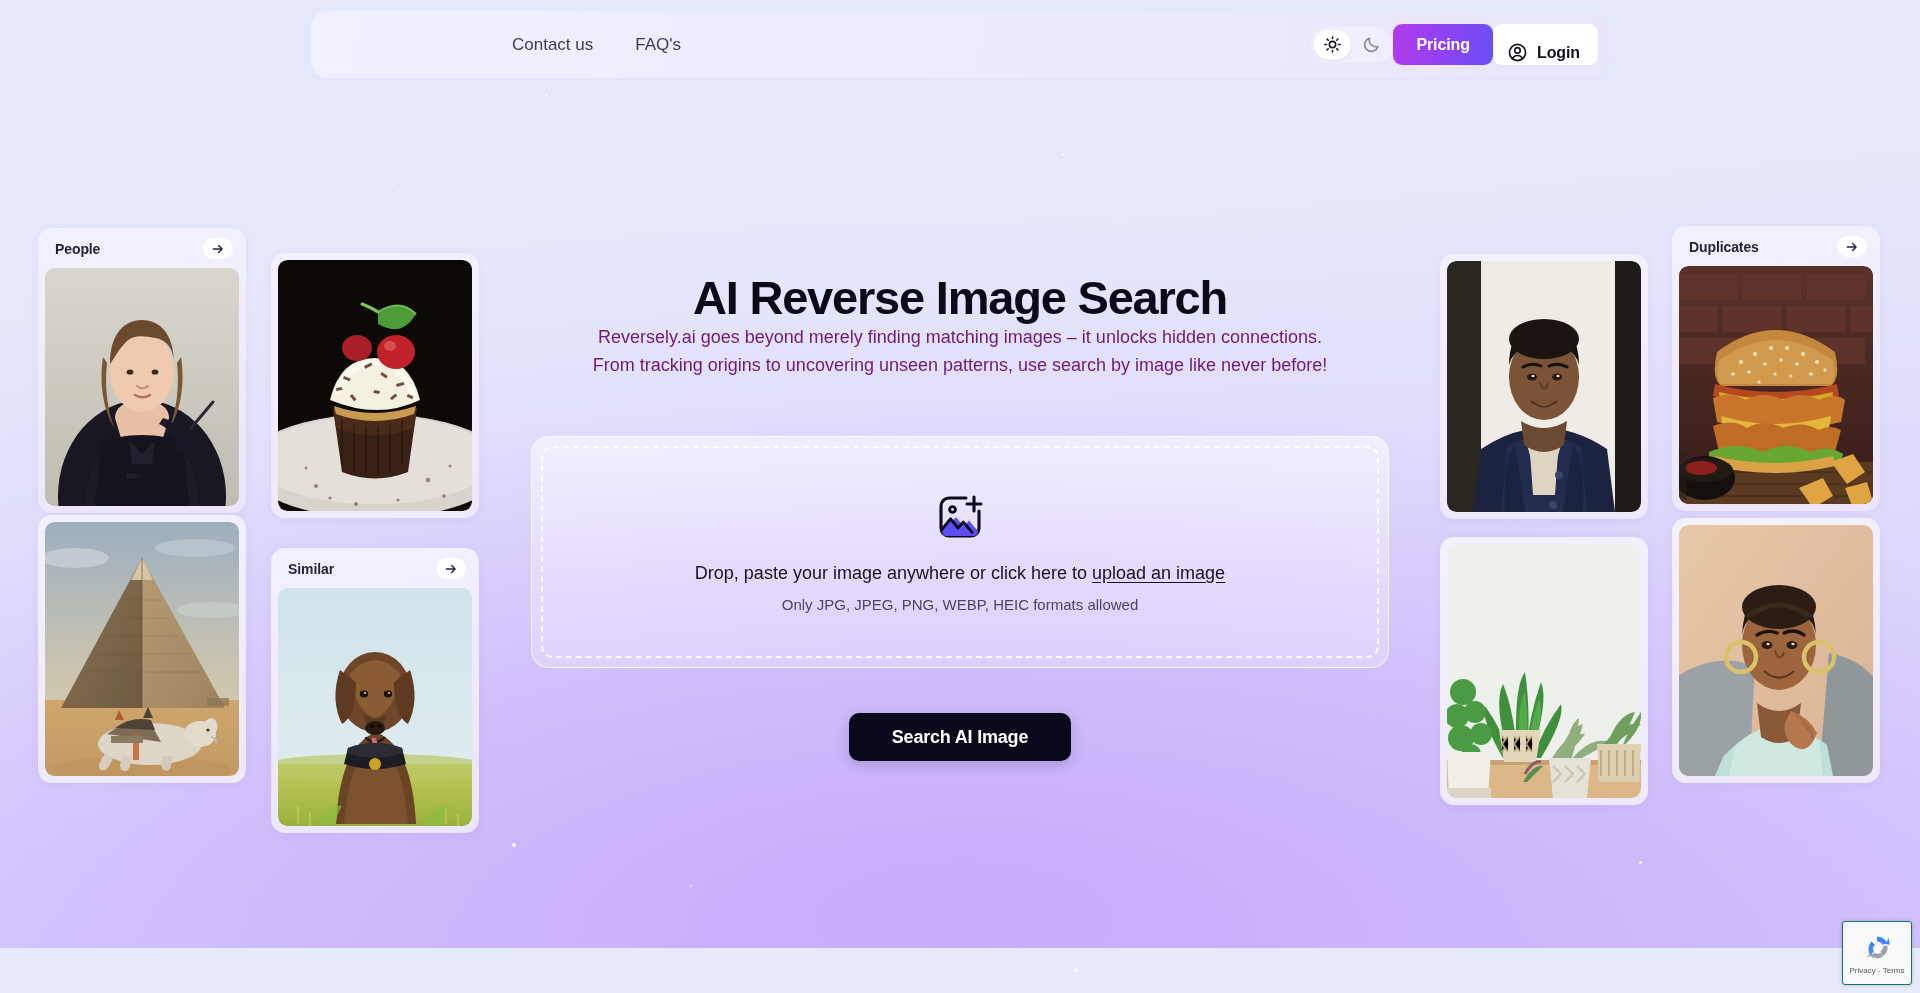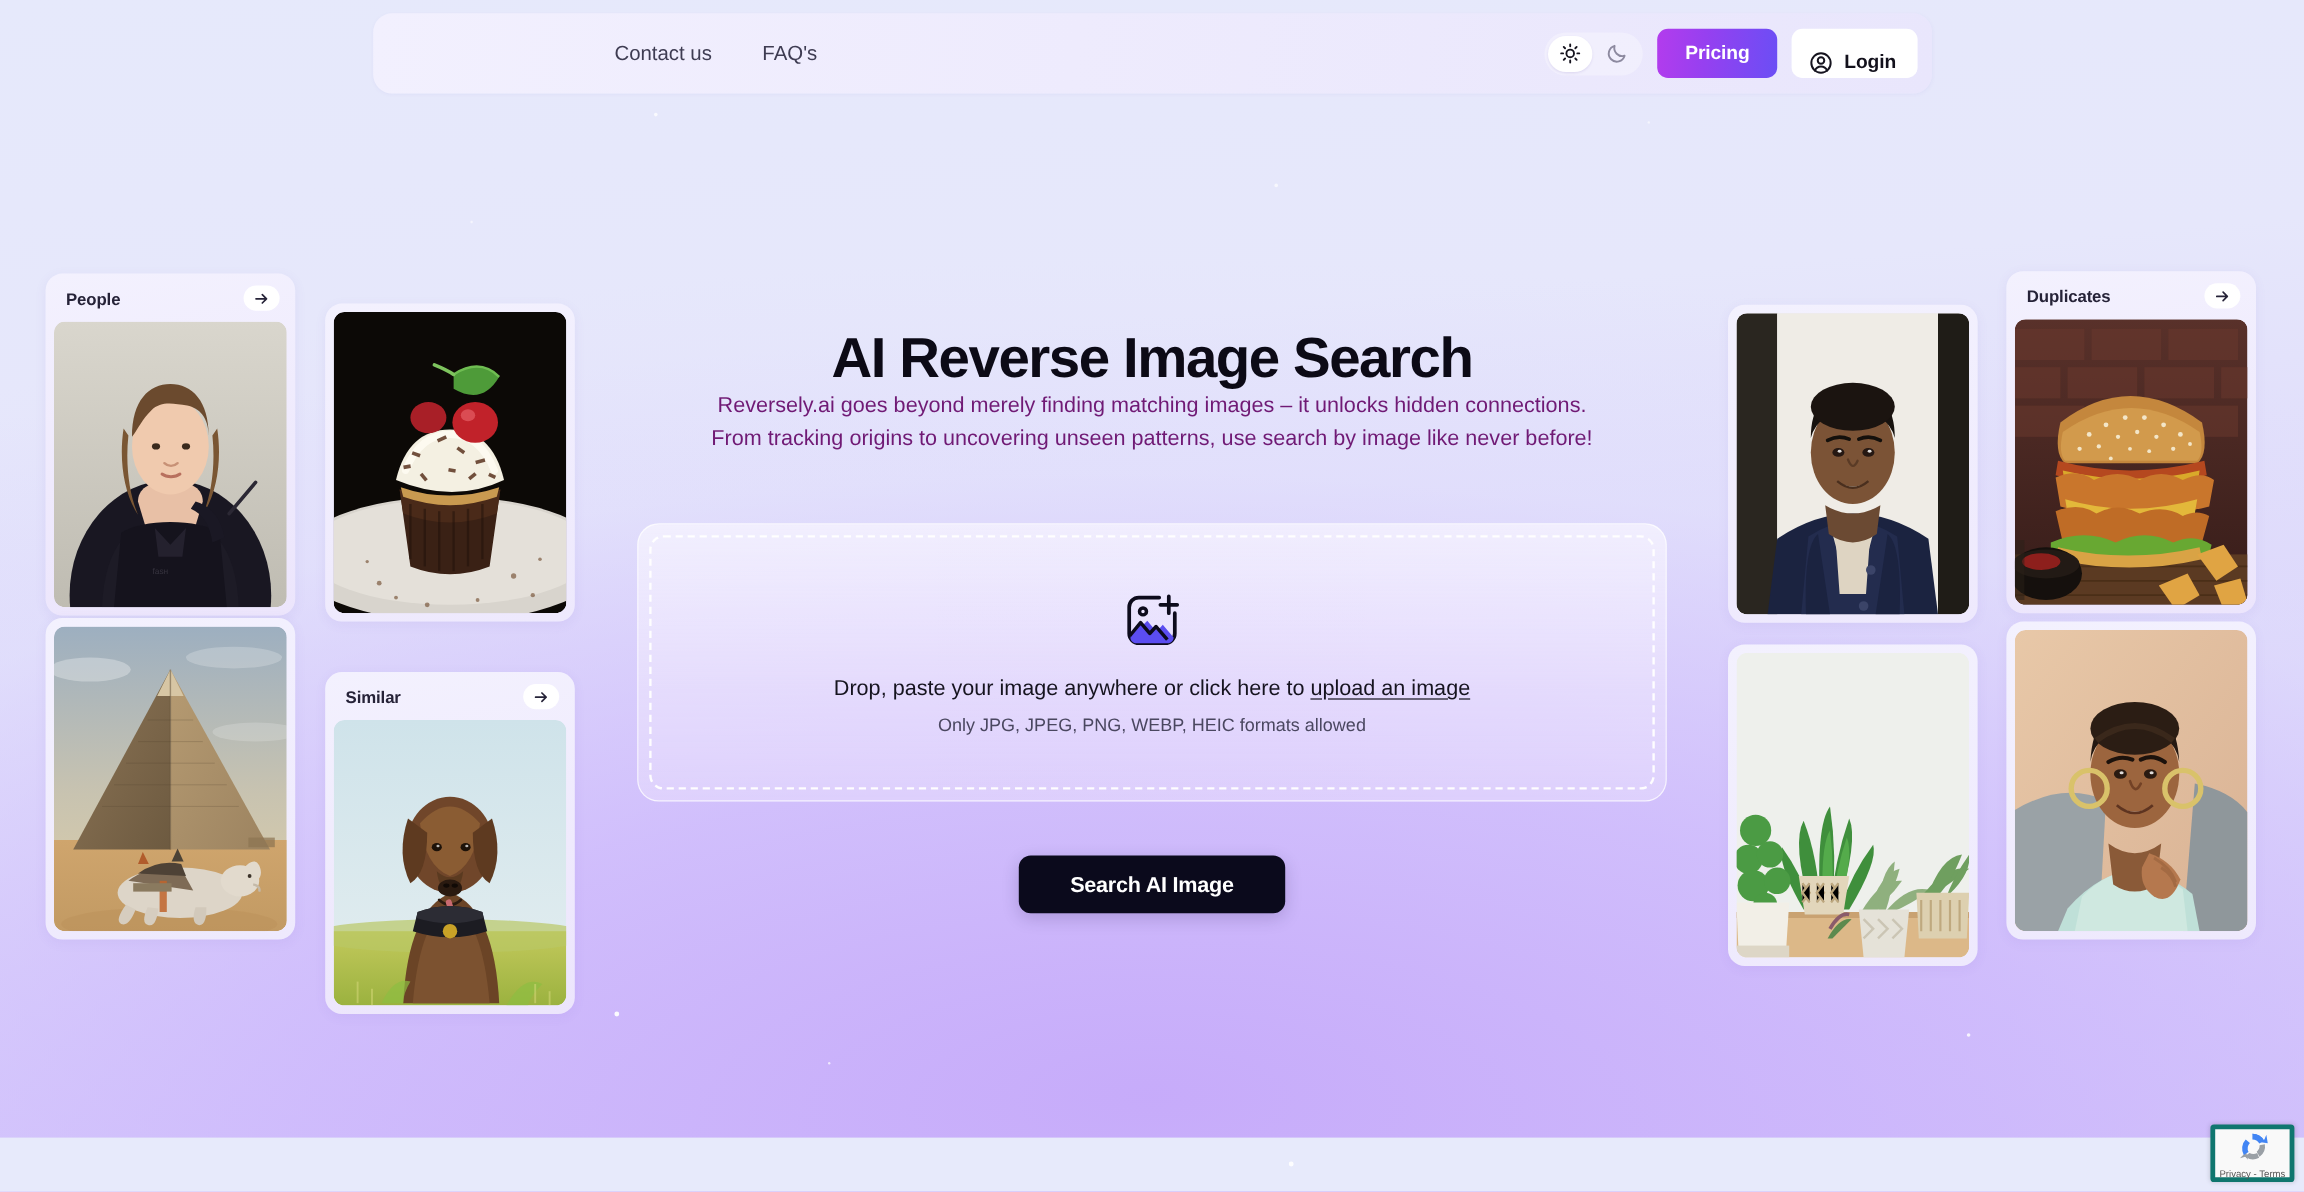--- a/index.html
+++ b/index.html
@@ -85,21 +85,21 @@
     color: #3e3c52;
     text-decoration: none;
     white-space: nowrap;
     cursor: pointer;
   }
 
   .header-right {
     margin-left: auto;
     display: flex;
     align-items: center;
-    gap: 12px;
+    gap: 0;
     margin-right: 12px;
   }
 
   .theme-toggle {
     width: 82px; height: 36px;
     border-radius: 18px;
     background: rgba(255,255,255,0.30);
     display: flex;
     align-items: center;
     padding: 3px;
@@ -275,23 +275,23 @@
     overflow: hidden;
     display: block;
   }
 
   
   .recaptcha {
     position: absolute;
     right: 8px;
     bottom: 8px;
     width: 70px;
-    height: 48px;
+    height: 64px;
     background: #f9f9f9;
-    border: 4px solid #0f766e;
+    border: 1px solid #0f766e;
     border-radius: 3px;
     box-shadow: 0 0 4px rgba(0,0,0,0.18);
     display: flex;
     flex-direction: column;
     align-items: center;
     justify-content: center;
     gap: 2px;
   }
   .recaptcha-text {
     font-size: 8px;
@@ -530,21 +530,21 @@
         <circle cx="166" cy="236" r="1.8"></circle>
           <circle cx="120" cy="240" r="1.6"></circle>
           <circle cx="78" cy="244" r="2"></circle>
         <circle cx="28" cy="208" r="1.4"></circle>
           <circle cx="172" cy="206" r="1.5"></circle>
       </g>
     </svg>
   </div>
 </div>
 
-<div class="cat-card" style="left:271px;top:560px;width:208px;">
+<div class="cat-card" style="left:271px;top:548px;width:208px;">
   <div class="cat-head">
     <span class="cat-label">Similar</span>
     <span class="cat-arrow">
       <svg width="14" height="14" viewBox="0 0 24 24" fill="none" stroke="#262338" stroke-width="2.4" stroke-linecap="round" stroke-linejoin="round">
         <path d="M4 12h15M13 6l6 6-6 6"></path>
       </svg>
     </span>
   </div>
   <div class="cat-thumb" style="height:238px;">
     <svg class="thumb" viewBox="0 0 194 238" preserveAspectRatio="xMidYMid slice">

